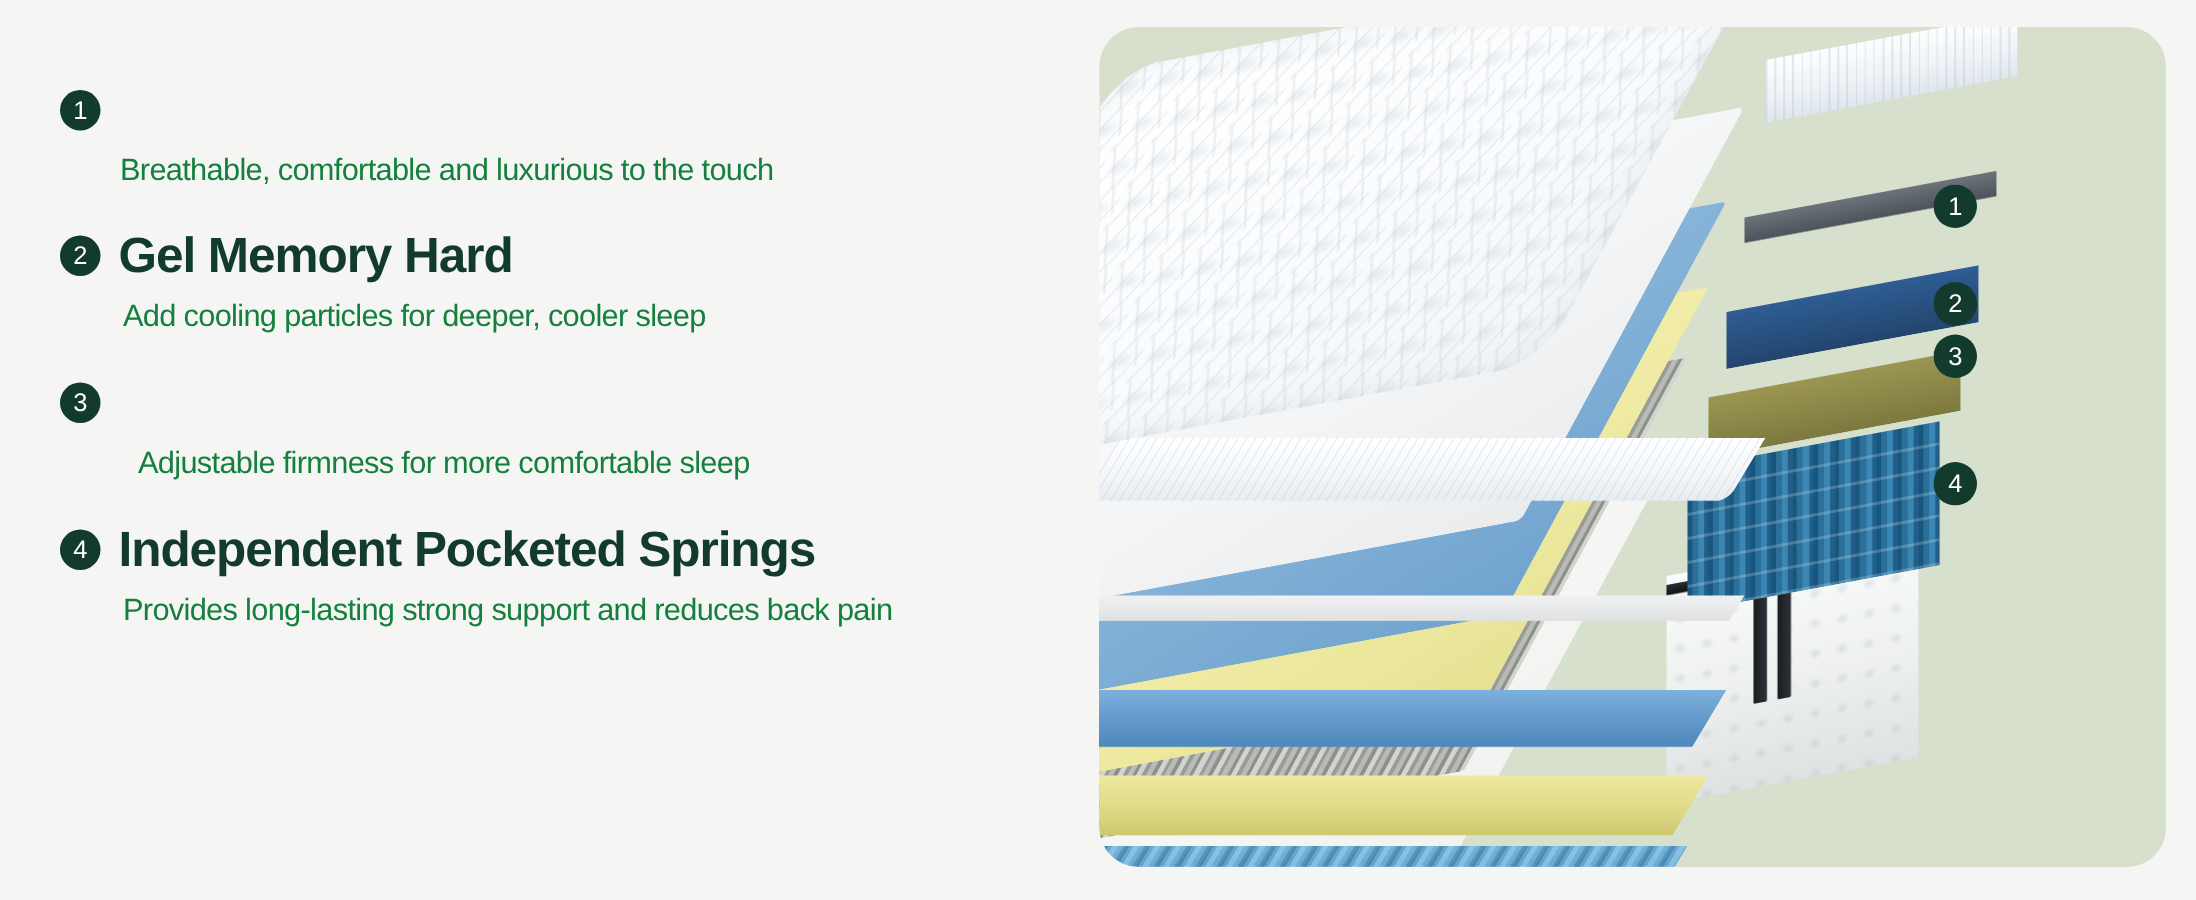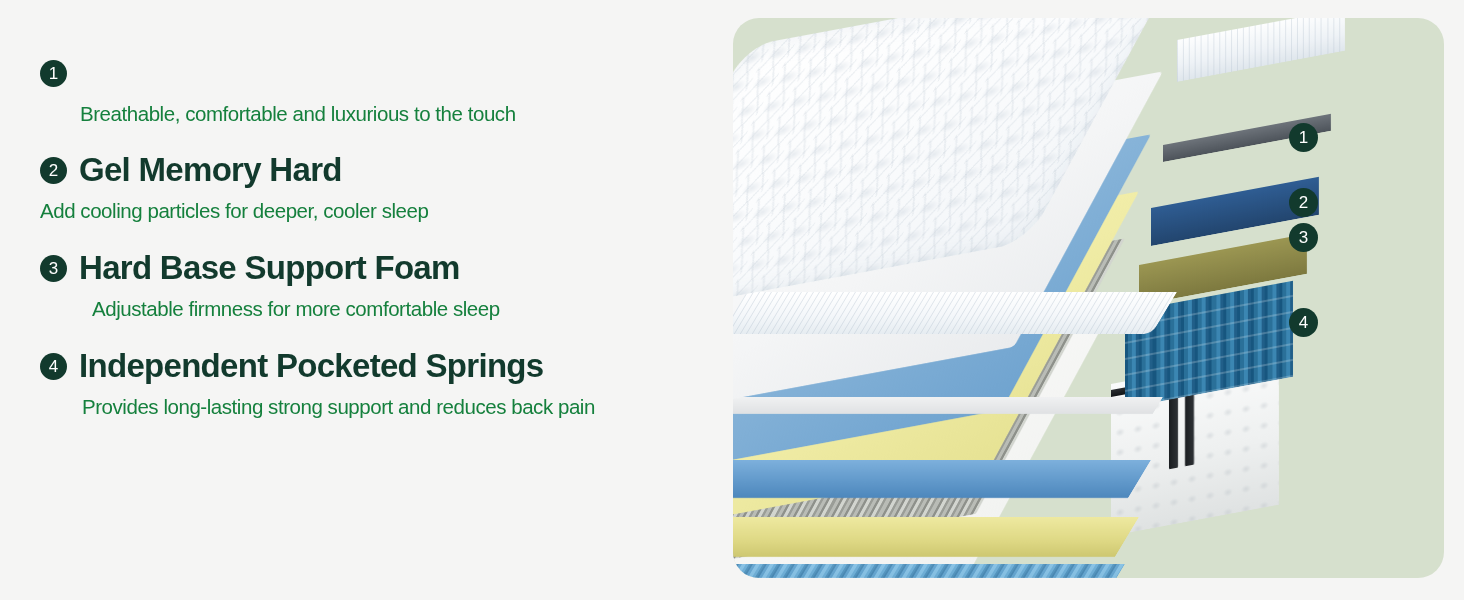--- a/index.html
+++ b/index.html
@@ -74,21 +74,21 @@
   .feature-desc {
     color: #15803d;
     font-size: 20.5px;
     font-weight: 400;
     letter-spacing: -0.45px;
     line-height: 26px;
     margin-top: 7px;
     white-space: nowrap;
   }
   .feature-item:nth-child(1) .feature-desc { margin-left: 40px; }
-  .feature-item:nth-child(2) .feature-desc { }
+  .feature-item:nth-child(2) .feature-desc { margin-left: 42px; }
   .feature-item:nth-child(3) .feature-desc { margin-left: 52px; }
   .feature-item:nth-child(4) .feature-desc { margin-left: 42px; }
 
   
   .image-panel {
     position: absolute;
     left: 733px;
     top: 18px;
     width: 711px;
     height: 560px;
@@ -308,21 +308,20 @@
       <div class="feature-heading-row">
         <span class="badge">2</span>
         <span class="feature-title">Gel Memory Hard</span>
       </div>
       <div class="feature-desc">Add cooling particles for deeper, cooler sleep</div>
     </div>
 
     <div class="feature-item">
       <div class="feature-heading-row">
         <span class="badge">3</span>
-        <span class="feature-title">Hard Base Support Foam</span>
       </div>
       <div class="feature-desc">Adjustable firmness for more comfortable sleep</div>
     </div>
 
     <div class="feature-item">
       <div class="feature-heading-row">
         <span class="badge">4</span>
         <span class="feature-title">Independent Pocketed Springs</span>
       </div>
       <div class="feature-desc">Provides long-lasting strong support and reduces back pain</div>

